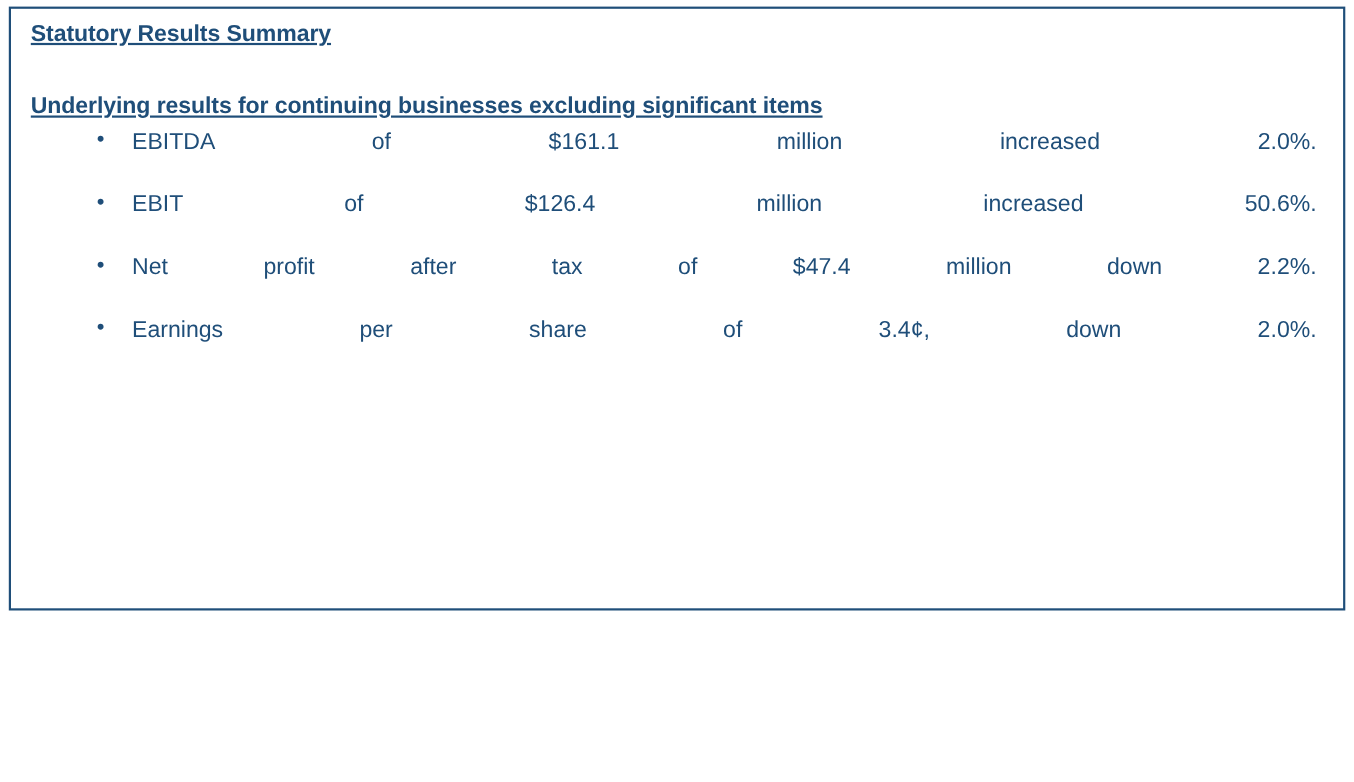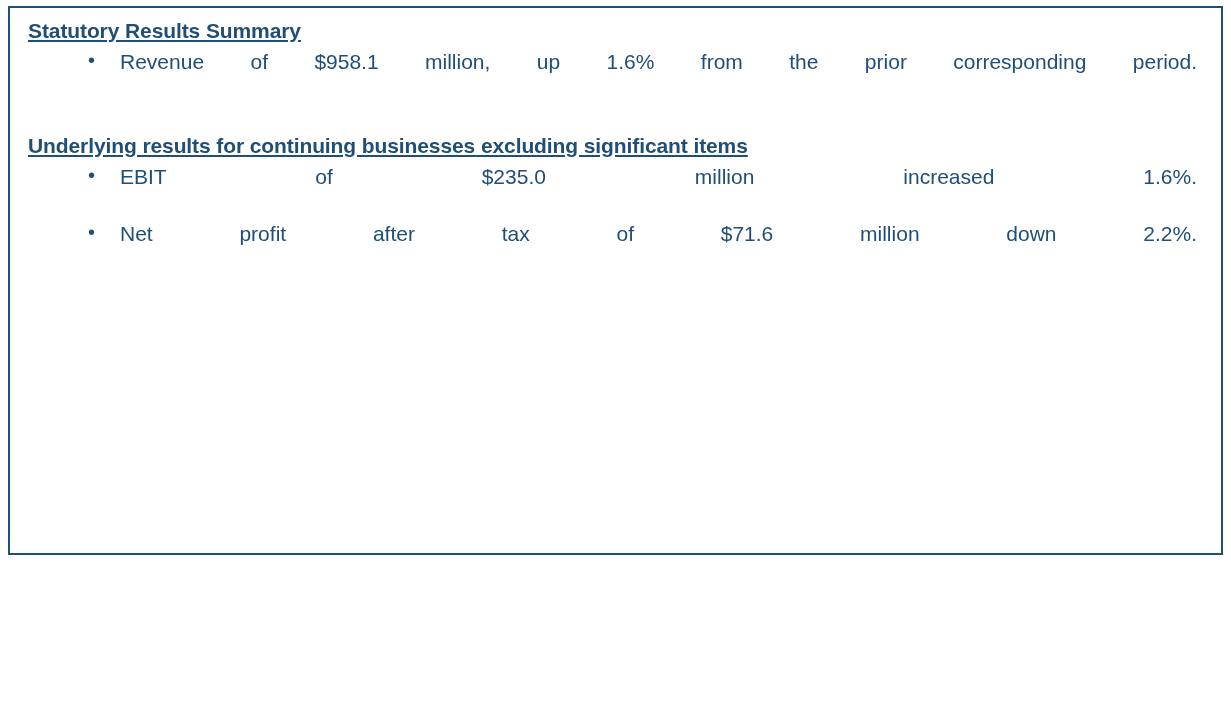--- a/index.html
+++ b/index.html
@@ -23,21 +23,21 @@
     width: 100%;
     height: 100%;
     border: 2px solid #1f4e79;
     padding: 10px 22px 10px 18px;
     color: #1f4e79;
   }
   .section {
     margin: 0 0 0 0;
   }
   .section + .section {
-    margin-top: 28px;
+    margin-top: 40px;
   }
   .section-heading {
     font-size: 21px;
     font-weight: bold;
     text-decoration: underline;
     line-height: 1.25;
     margin: 0 0 4px 0;
     letter-spacing: -0.1px;
   }
   ul.bullets {
@@ -75,26 +75,27 @@
 </style>
 </head>
 <body>
 
 <div class="page">
   <div class="box">
 
     <div class="section">
       <div class="section-heading">Statutory Results Summary</div>
       <ul class="bullets">
-        <li><span class="txt">Revenue of $958.1 million, up 1.6% from the prior corresponding period.</span></li>
       </ul>
     </div>
 
     <div class="section">
       <div class="section-heading">Underlying results for continuing businesses excluding significant items</div>
       <ul class="bullets">
-        <li><span class="txt">EBIT of $235.0 million increased 1.6%.</span></li>
-        <li><span class="txt">Net profit after tax of $71.6 million down 2.2%.</span></li>
+        <li><span class="txt">EBITDA of $161.1 million increased 2.0%.</span></li>
+        <li><span class="txt">EBIT of $126.4 million increased 50.6%.</span></li>
+        <li><span class="txt">Net profit after tax of $47.4 million down 2.2%.</span></li>
+        <li><span class="txt">Earnings per share of 3.4¢, down 2.0%.</span></li>
       </ul>
     </div>
 
   </div>
 </div>
 
 </body></html>

